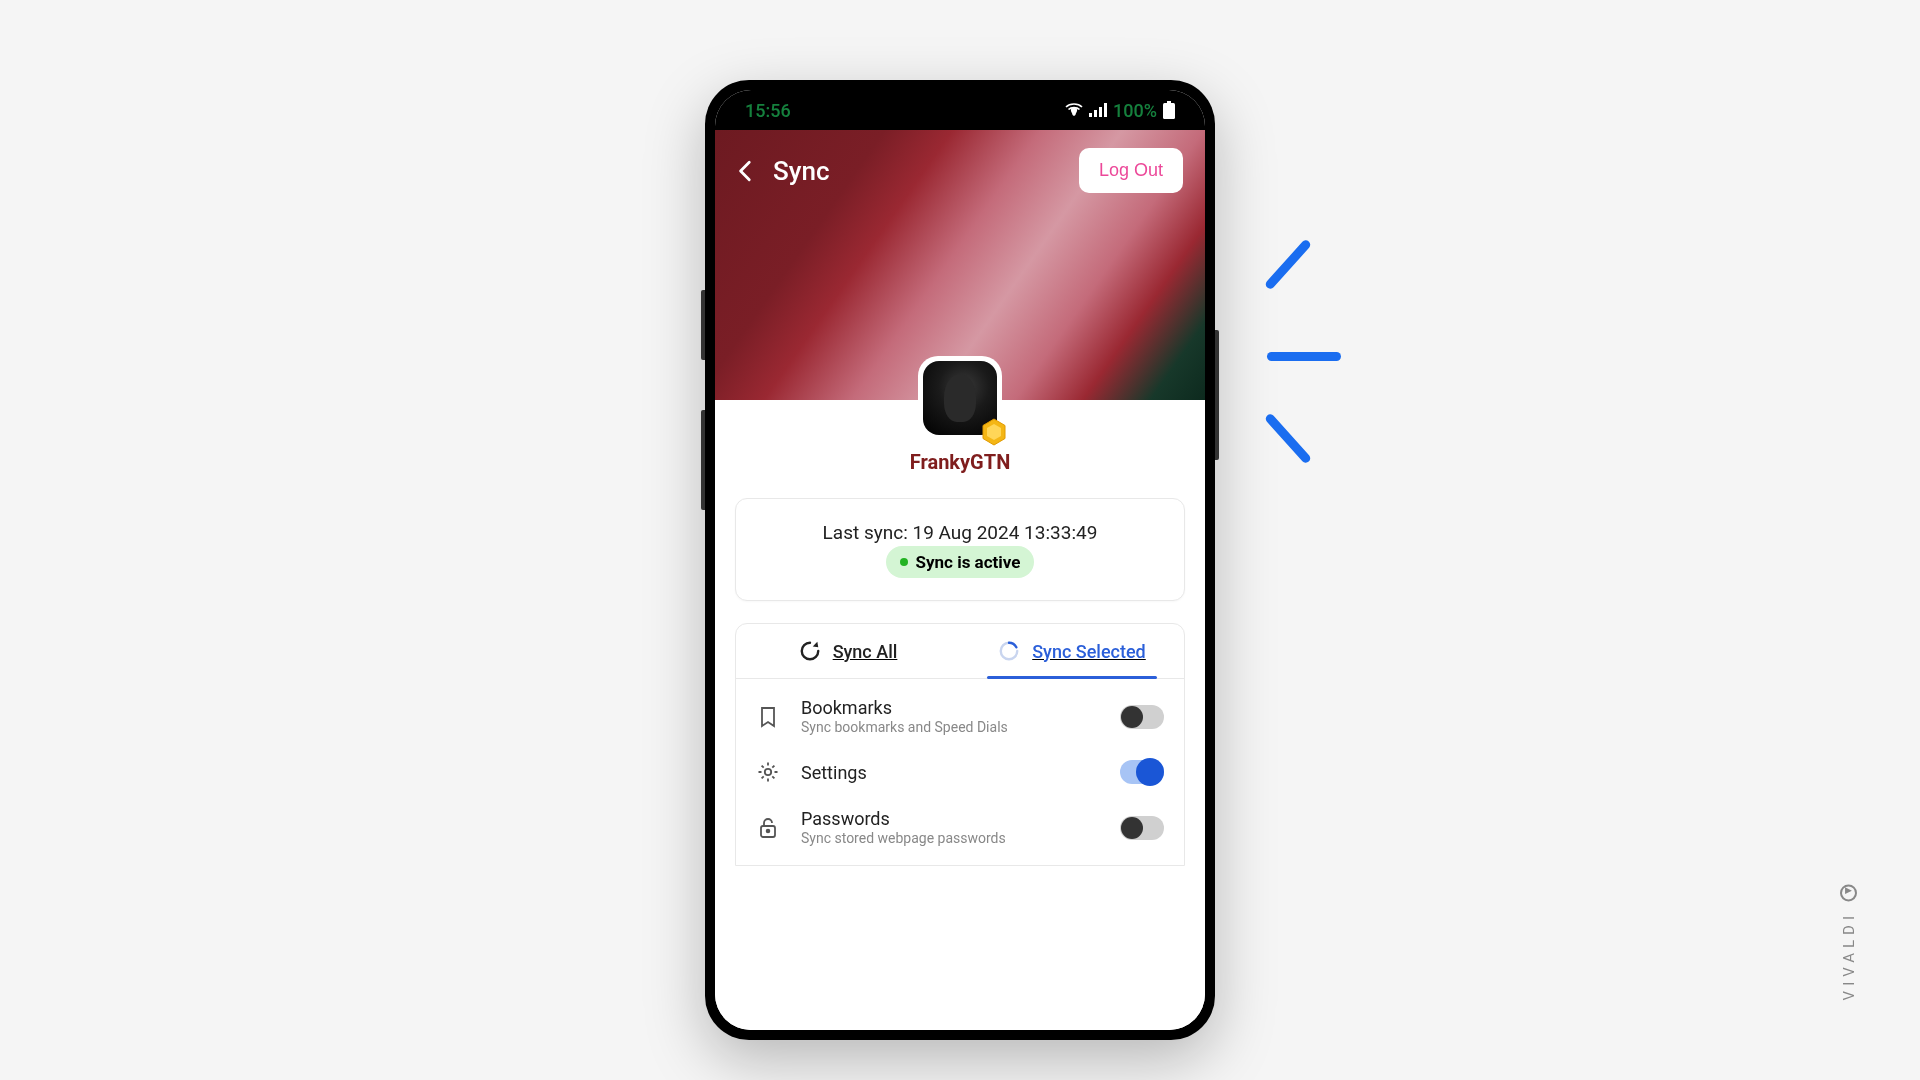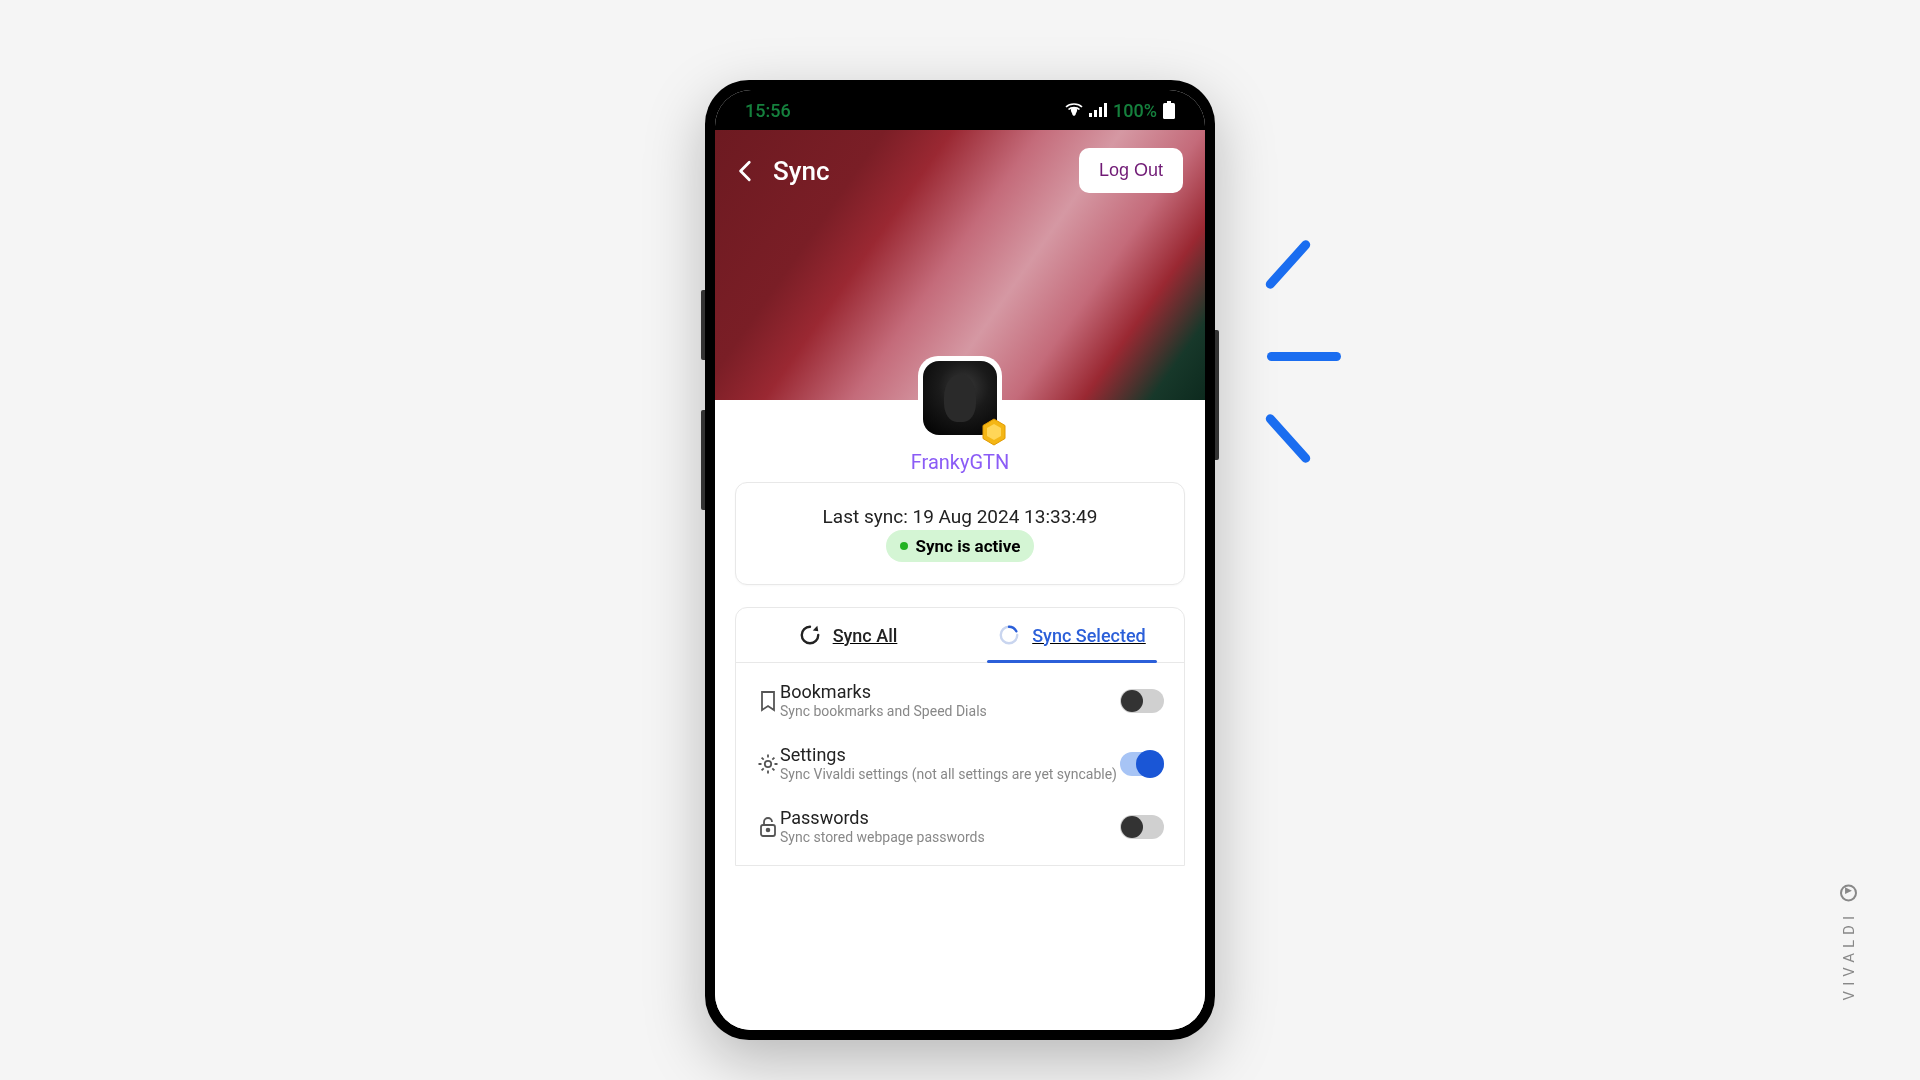--- a/index.html
+++ b/index.html
@@ -63,21 +63,21 @@
     display: flex;
     align-items: center;
     justify-content: space-between;
     padding: 18px 22px 0 18px;
   }
   .back-title { display: flex; align-items: center; gap: 14px; color: #fff; }
   .back-chevron { width: 26px; height: 26px; }
   .sync-title { font-size: 26px; font-weight: 500; }
   .logout-btn {
     background: #fff;
-    color: #701a75;
+    color: #ec4899;
     border: none;
     border-radius: 10px;
     padding: 12px 20px;
     font-size: 18px;
     font-weight: 500;
     cursor: pointer;
   }
   .avatar-wrap {
     position: absolute;
     left: 50%;
@@ -116,23 +116,23 @@
   }
   .content {
     flex: 1;
     background: #fff;
     padding-top: 50px;
     overflow: hidden;
   }
   .username {
     text-align: center;
     font-size: 20px;
-    font-weight: 400;
-    color: #8b5cf6;
-    margin-bottom: 8px;
+    font-weight: 700;
+    color: #7f1d1d;
+    margin-bottom: 24px;
   }
   .card {
     margin: 0 20px 22px 20px;
     background: #fff;
     border: 1px solid #e8e8e8;
     border-radius: 12px;
     padding: 22px 18px;
     text-align: center;
     box-shadow: 0 1px 2px rgba(0,0,0,0.03);
   }
@@ -188,21 +188,21 @@
     height: 3px;
     background: #2b5fd9;
     border-radius: 2px;
   }
   .tab-icon { width: 22px; height: 22px; }
   .list { padding: 6px 10px; }
   .row {
     display: flex;
     align-items: center;
     padding: 12px 10px;
-    gap: 0;
+    gap: 21px;
   }
   .row-icon { width: 24px; height: 24px; flex-shrink: 0; color: #555; }
   .row-text { flex: 1; min-width: 0; }
   .row-title { font-size: 18px; color: #222; }
   .row-sub { font-size: 14px; color: #888; line-height: 1.3; }
   .toggle {
     width: 44px;
     height: 24px;
     border-radius: 12px;
     position: relative;
@@ -361,21 +361,20 @@
                   <div class="toggle-knob-off"></div>
                 </div>
             </div>
             <div class="row">
               <svg class="row-icon" viewBox="0 0 24 24" fill="none" stroke="currentColor" stroke-width="1.8">
                   <circle cx="12" cy="12" r="3.2"></circle>
                   <path d="M12 2.5v3M12 18.5v3M21.5 12h-3M5.5 12h-3M18.4 5.6l-2.1 2.1M7.7 16.3l-2.1 2.1M18.4 18.4l-2.1-2.1M7.7 7.7L5.6 5.6"></path>
                 </svg>
               <div class="row-text">
                 <div class="row-title">Settings</div>
-                <div class="row-sub">Sync Vivaldi settings (not all settings are yet syncable)</div>
               </div>
               <div class="toggle toggle-on">
                   <div class="toggle-knob-on"></div>
                 </div>
             </div>
             <div class="row">
               <svg class="row-icon" viewBox="0 0 24 24" fill="none" stroke="currentColor" stroke-width="1.8">
                   <rect x="5" y="10" width="14" height="11" rx="2"></rect>
                   <path d="M8 10 V7 a4 4 0 0 1 8 0"></path>
                   <circle cx="12" cy="15" r="1.4" fill="currentColor"></circle>

